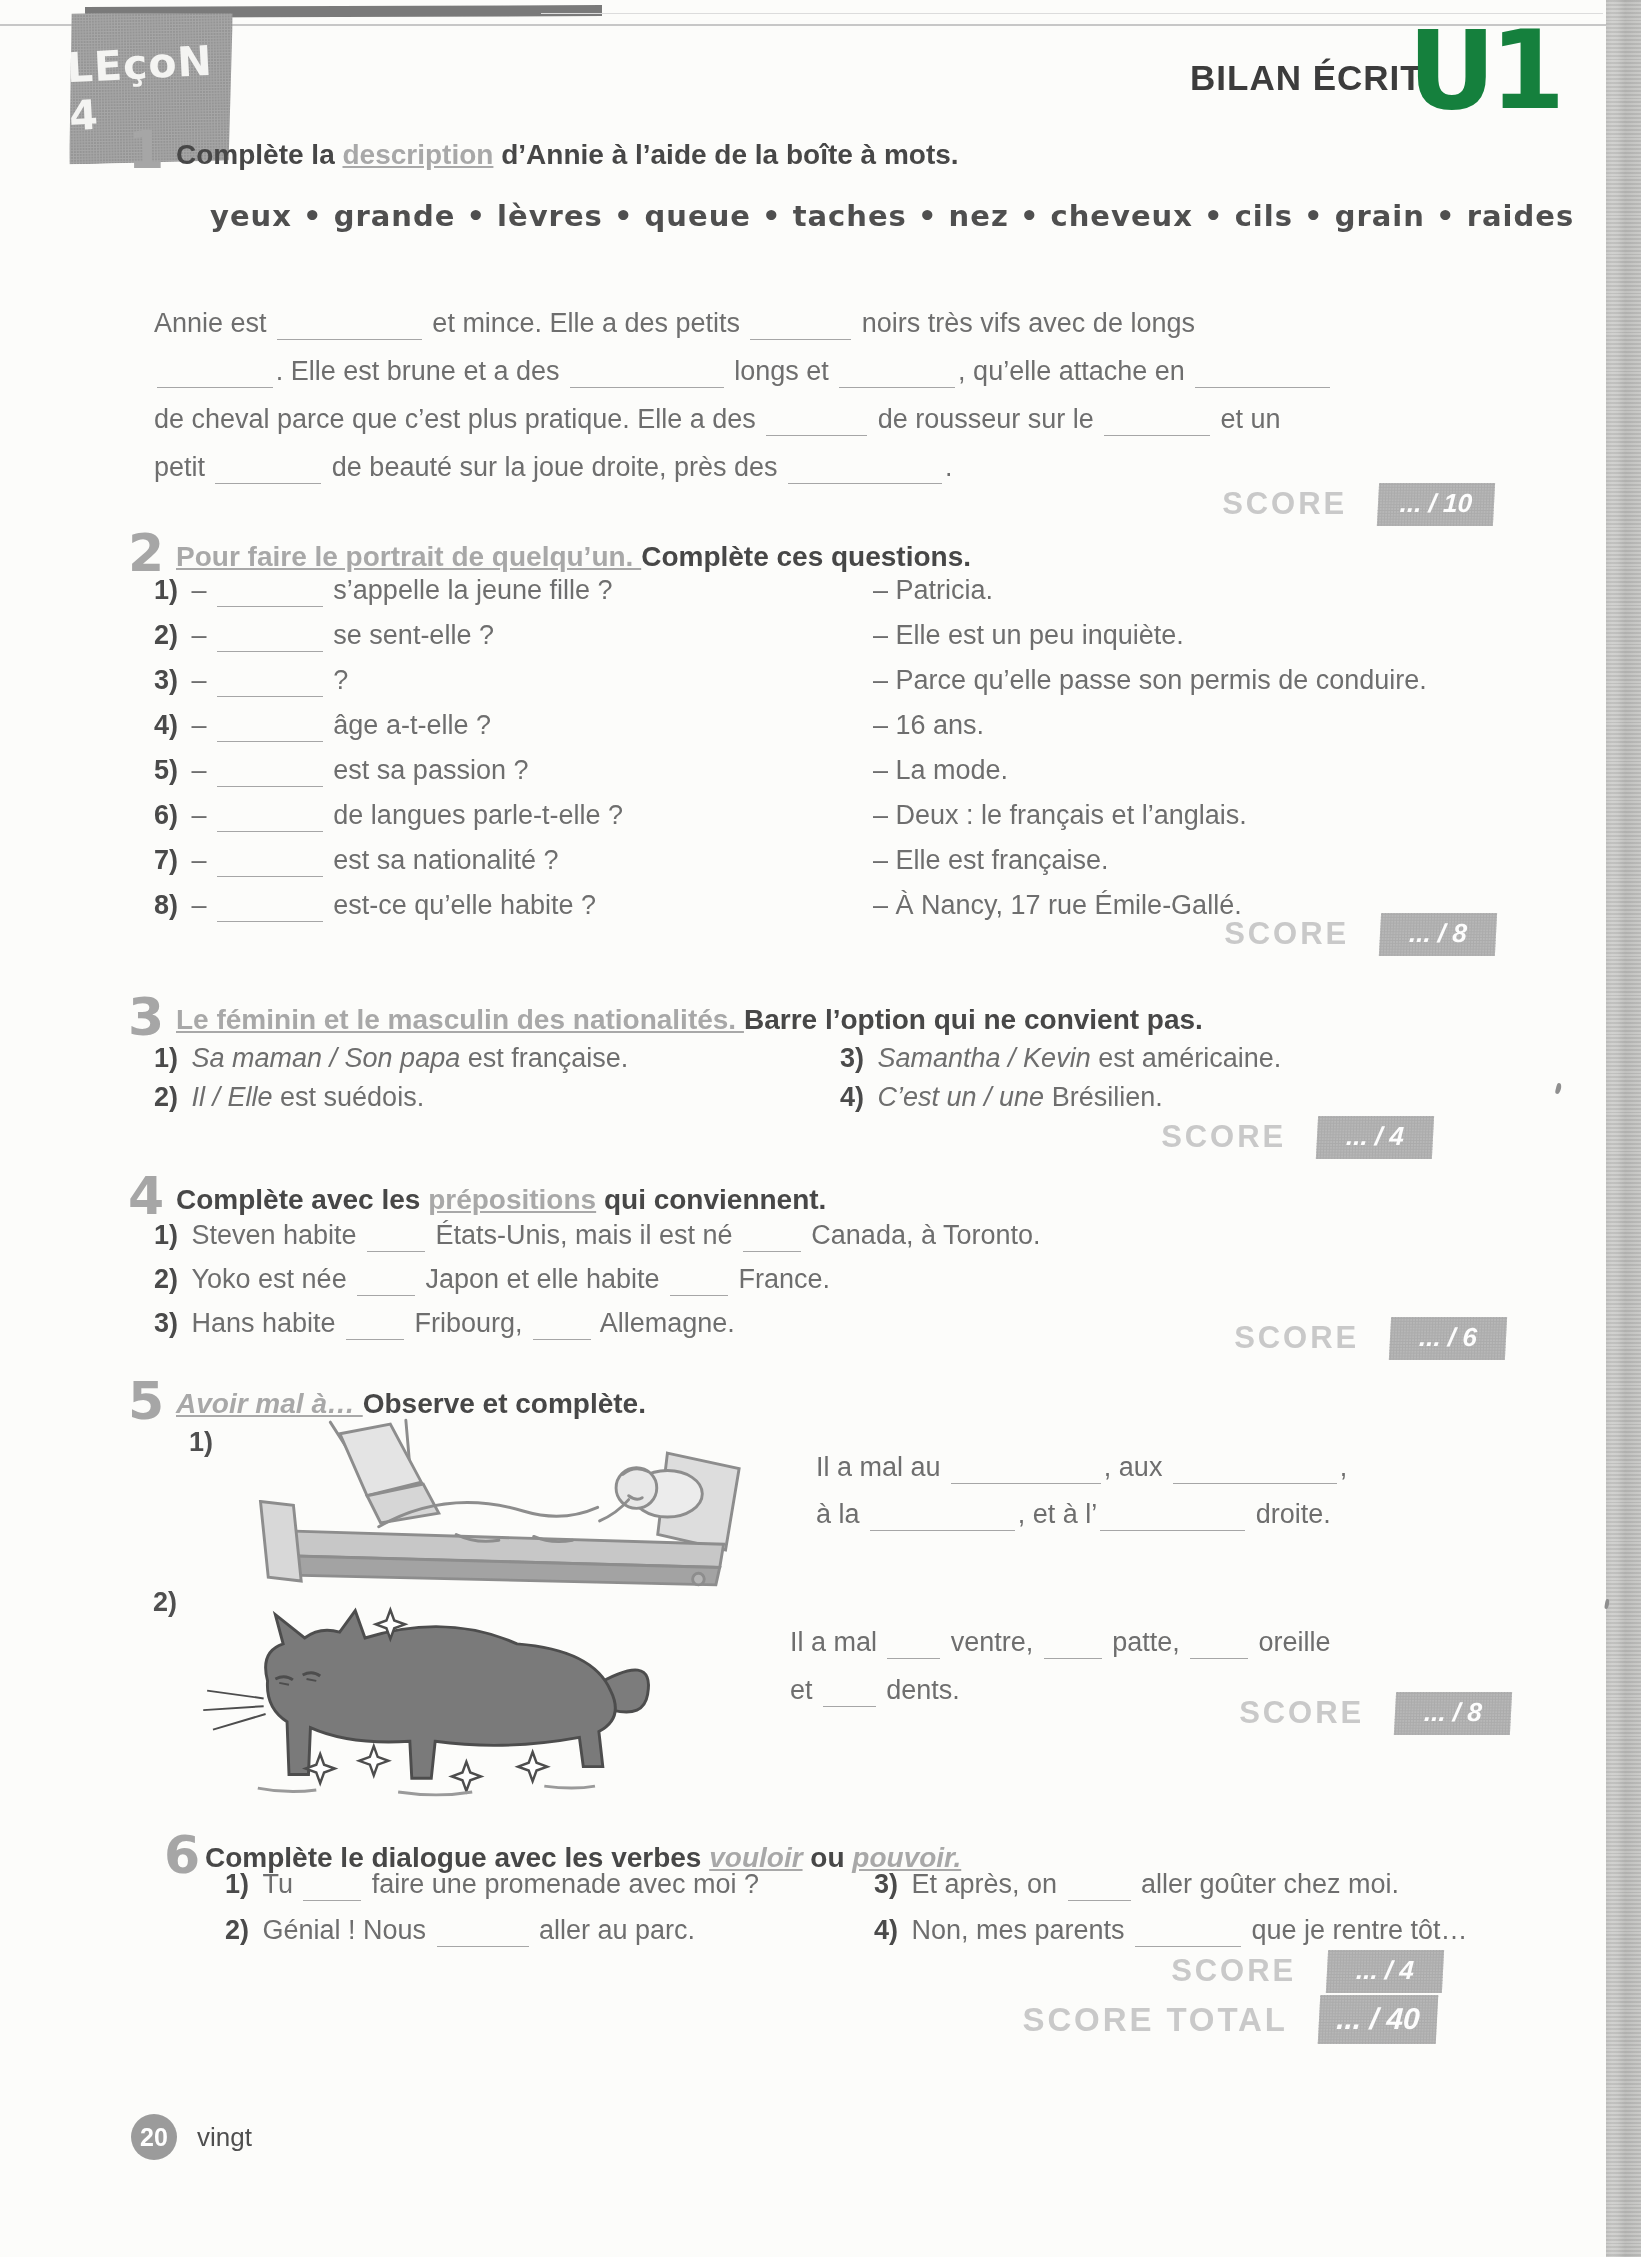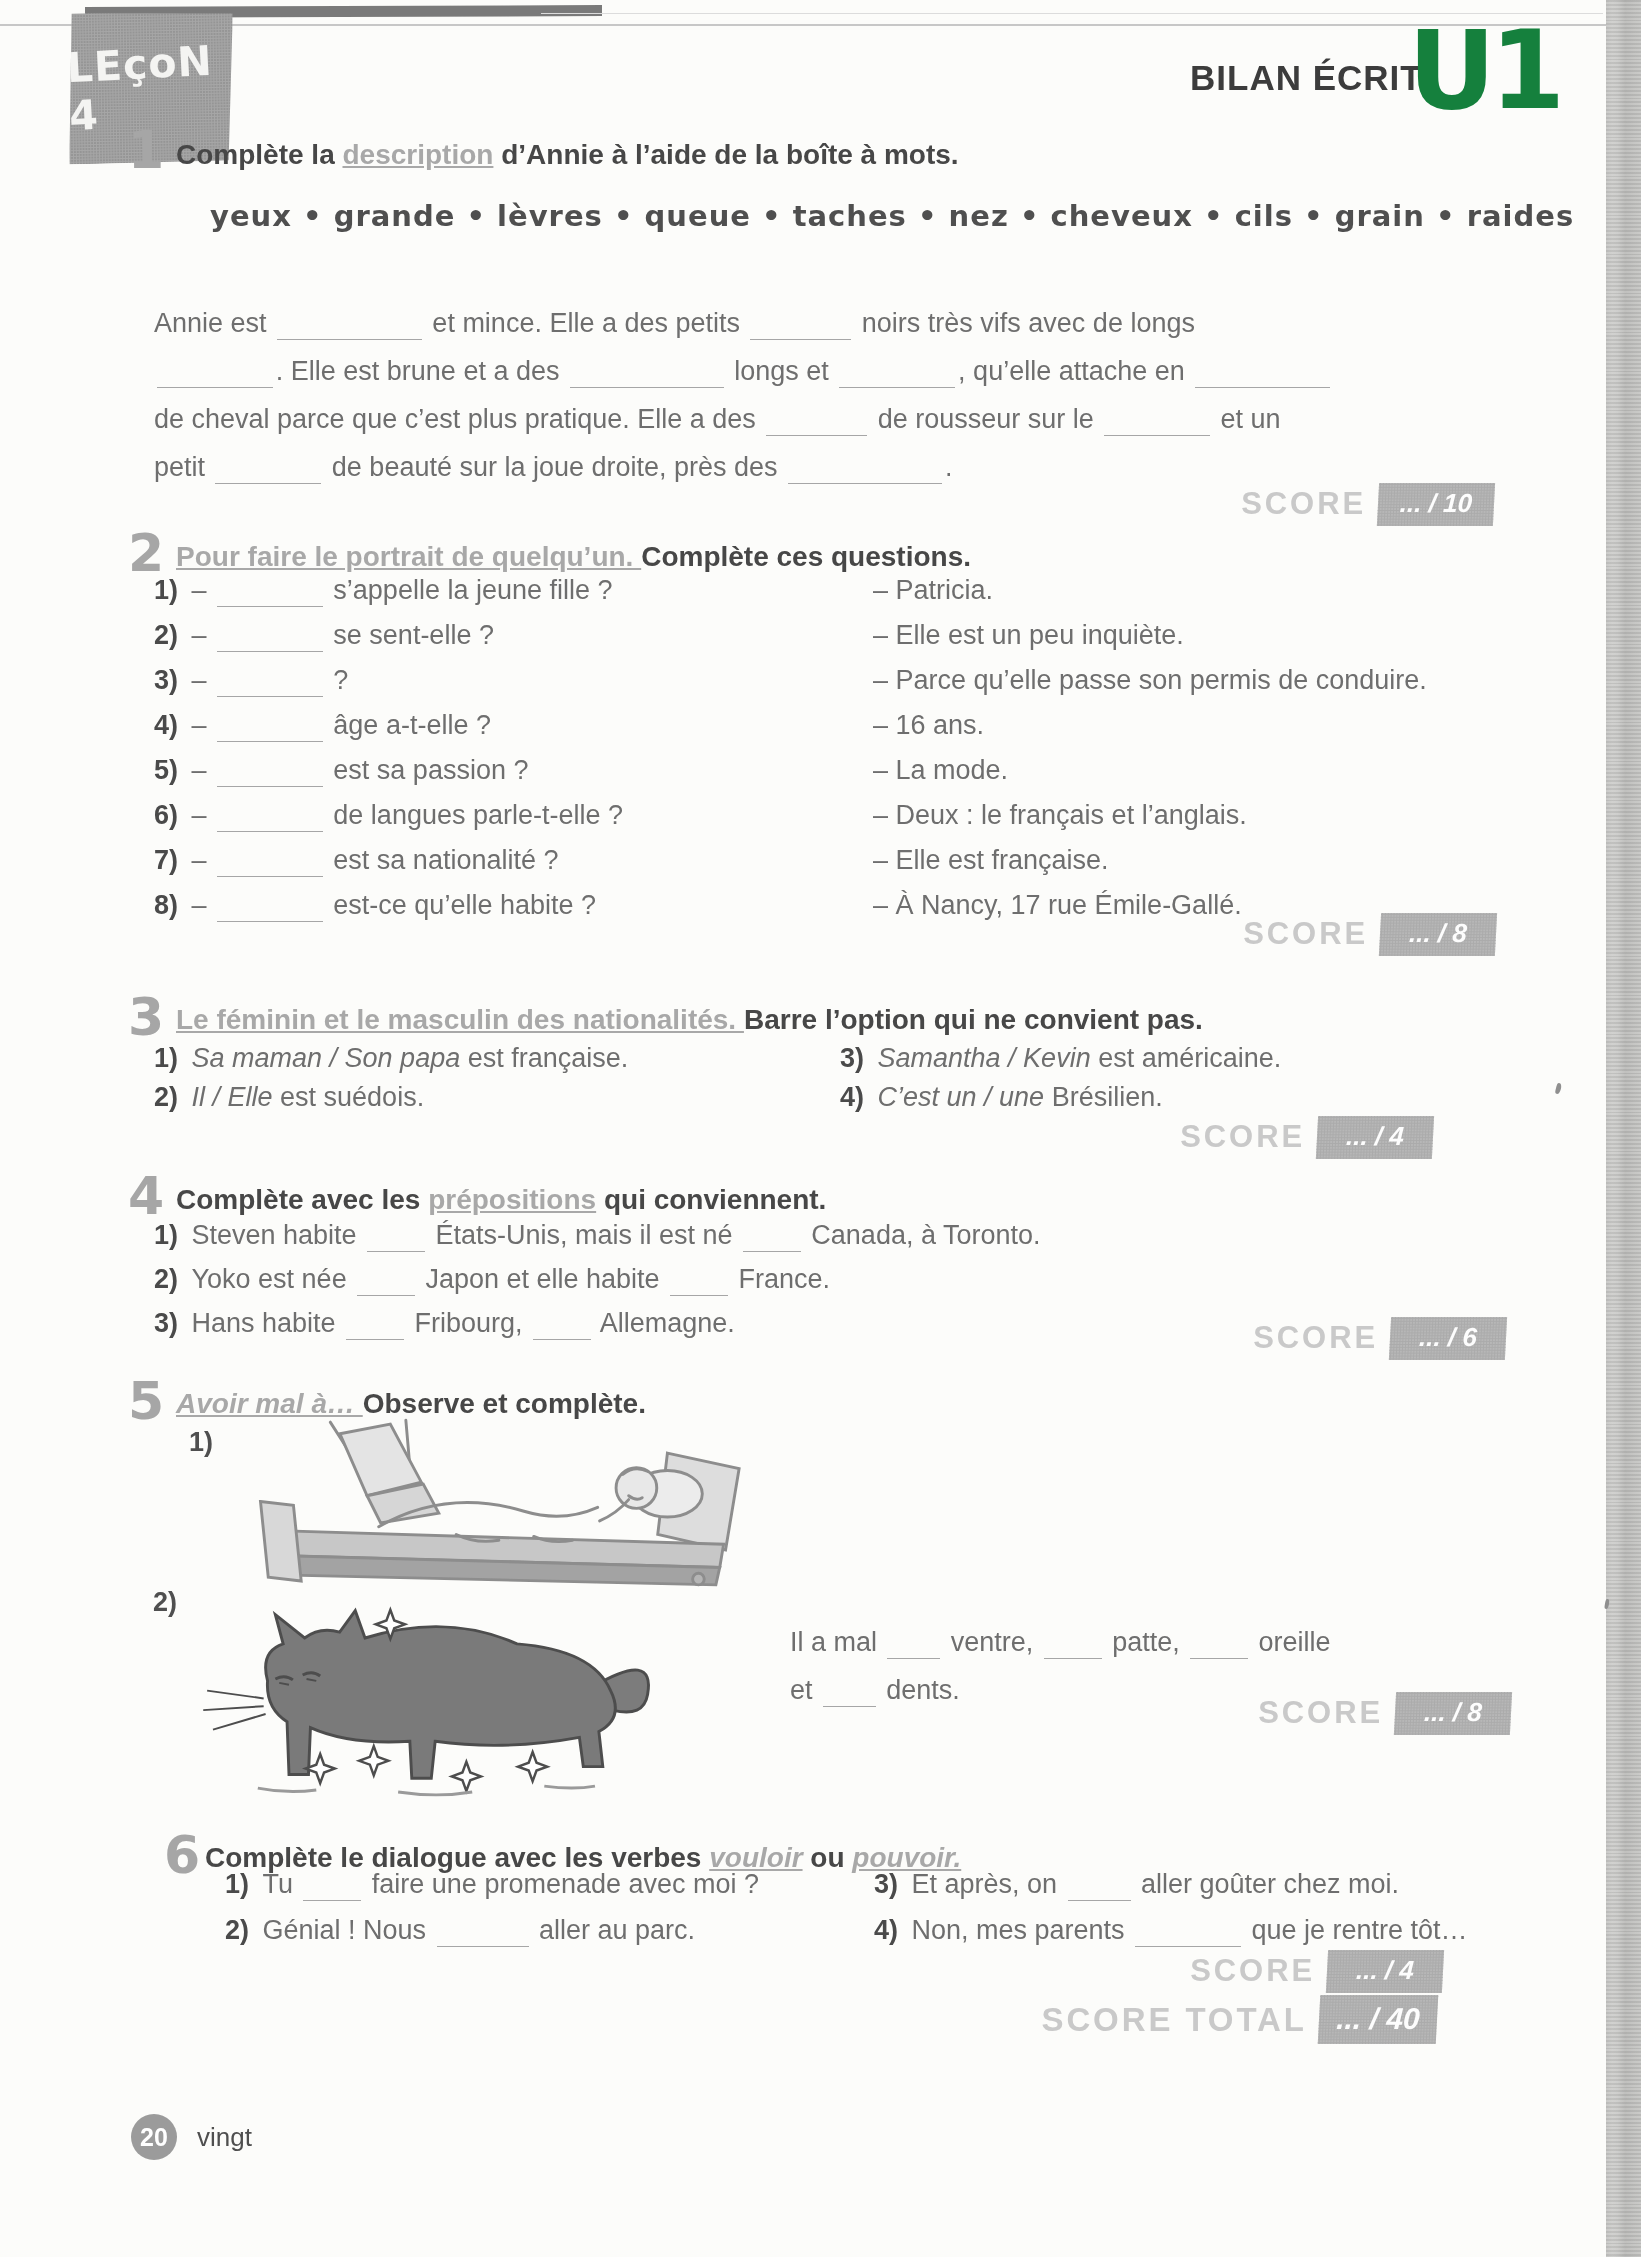--- a/index.html
+++ b/index.html
@@ -71,21 +71,21 @@
   .stext { position:absolute; }
   .sline { white-space:nowrap; }
   .stext1 .sline { line-height:47px; }
   .stext2 .sline { line-height:48px; }
 
   .ex6grid { position:absolute; }
   .ex6row { display:flex; height:46px; }
   .ex6cell { white-space:nowrap; }
   .ex6cell.left { width:649px; }
 
-  .score-row { position:absolute; display:flex; align-items:center; gap:12px; }
+  .score-row { position:absolute; display:flex; align-items:center; gap:31px; }
   .score-word { font-size:31px; font-weight:800; color:#c9c9c9; letter-spacing:2.9px; }
   .score-box { display:inline-block; min-width:116px; text-align:center;
                background-color:#b7b7b7;
                background-image:radial-gradient(#ababab 1px, transparent 1.3px);
                background-size:2.9px 2.9px;
                color:#fdfdfd; font-weight:800; font-style:italic; font-size:26px;
                padding:4.8px 15.4px 6.8px; transform:skewX(-3deg); }
   .score-row.total .score-word { font-size:33px; }
   .score-row.total .score-box { font-size:30px; padding:6.8px 17.4px 8.7px; }
 
@@ -215,20 +215,24 @@
         <path d="M428 80 q8 6 14 2"></path>
         <path d="M398 106 Q416 98 428 84"></path>
         <polygon points="66,116 526,130 522,154 70,142" fill="#c7c7c7"></polygon>
         <polygon points="74,142 522,154 518,172 80,162" fill="#a3a3a3"></polygon>
         <polygon points="48,86 82,90 90,168 56,164" fill="#d8d8d8"></polygon>
         <circle cx="500" cy="166" r="6" fill="#b5b5b5"></circle>
         <path d="M250 120 q20 10 44 6 M330 122 q18 8 40 4"></path>
       </g>
     </svg>
   </div>
+  <div class="stext stext1" style="left:816px;top:1444px">
+    <div class="sline"><span class="seg">Il a mal au </span><span class="blank" style="width: 150px;"></span><span class="seg">, aux </span><span class="blank" style="width: 164px;"></span><span class="seg">,</span></div>
+    <div class="sline"><span class="seg">à la </span><span class="blank" style="width: 145px;"></span><span class="seg">, et à l’</span><span class="blank" style="width: 145px;"></span><span class="seg"> droite.</span></div>
+  </div>
 
   <div class="slabel" style="left:153px;top:1587px">2)</div>
   <div class="illus" style="left:174px;top:1593px">
     <svg width="497" height="205" viewBox="0 0 510 210">
       <g stroke="#4d4d4d" stroke-width="3">
         <path d="M430 96 Q494 58 486 104 Q482 128 450 120" fill="#7c7c7c"></path>
         <path d="M96 90 Q88 60 112 52 L104 22 L134 46 Q150 34 170 40 L186 18 L196 46 Q280 20 352 52 Q430 58 448 100 Q462 128 436 142 L440 178 L420 178 L416 148 Q340 162 268 152 L264 190 L244 190 L242 152 Q180 156 140 138 L138 186 L118 186 L116 132 Q94 118 96 90 Z" fill="#7a7a7a"></path>
         <path d="M104 88 q10 -5 18 1 M132 84 q10 -5 18 1" fill="none"></path>
         <path d="M108 92 l10 2 M136 88 l10 2" fill="none" stroke-width="2"></path>
         <path d="M92 108 L34 100 M92 116 L30 120 M94 124 L40 140" fill="none" stroke-width="2"></path>

